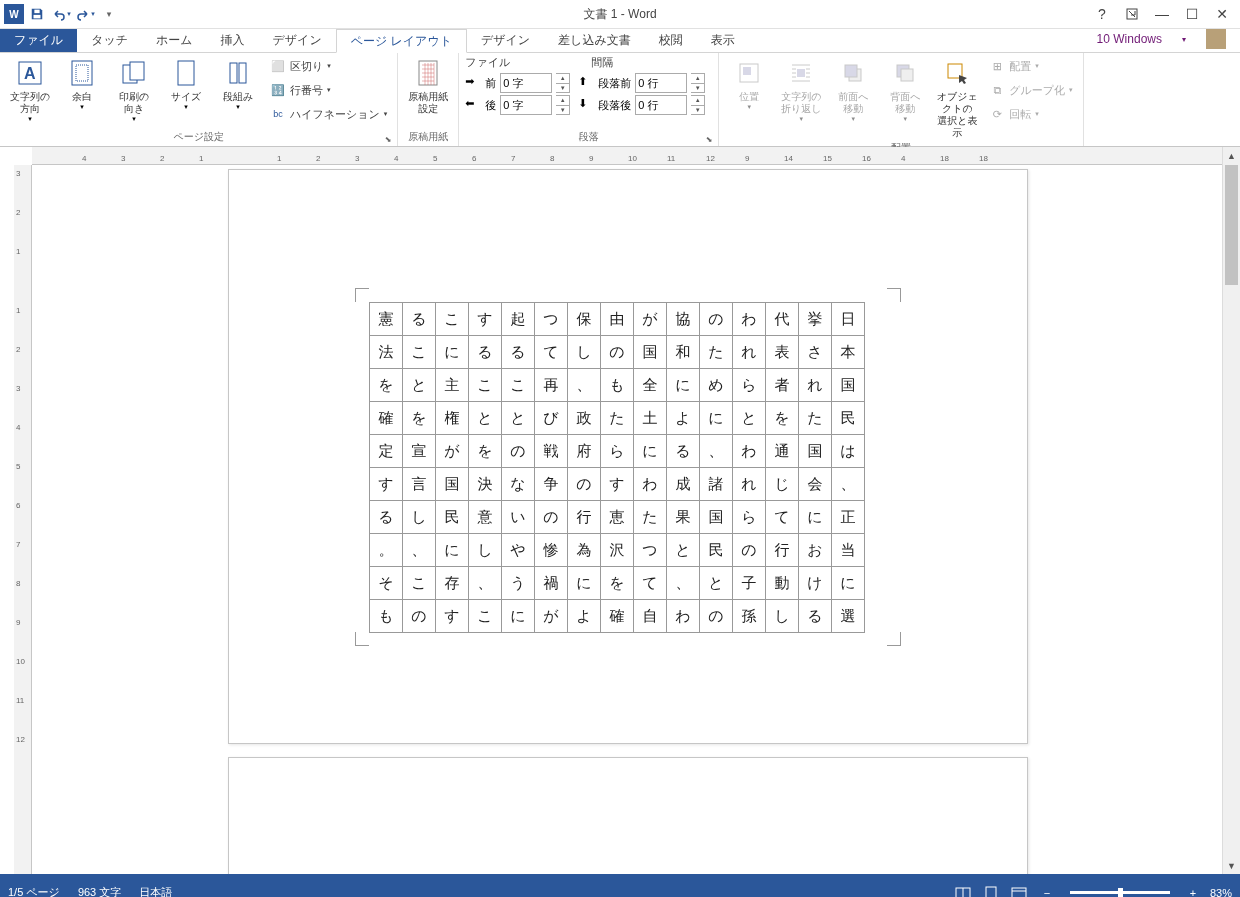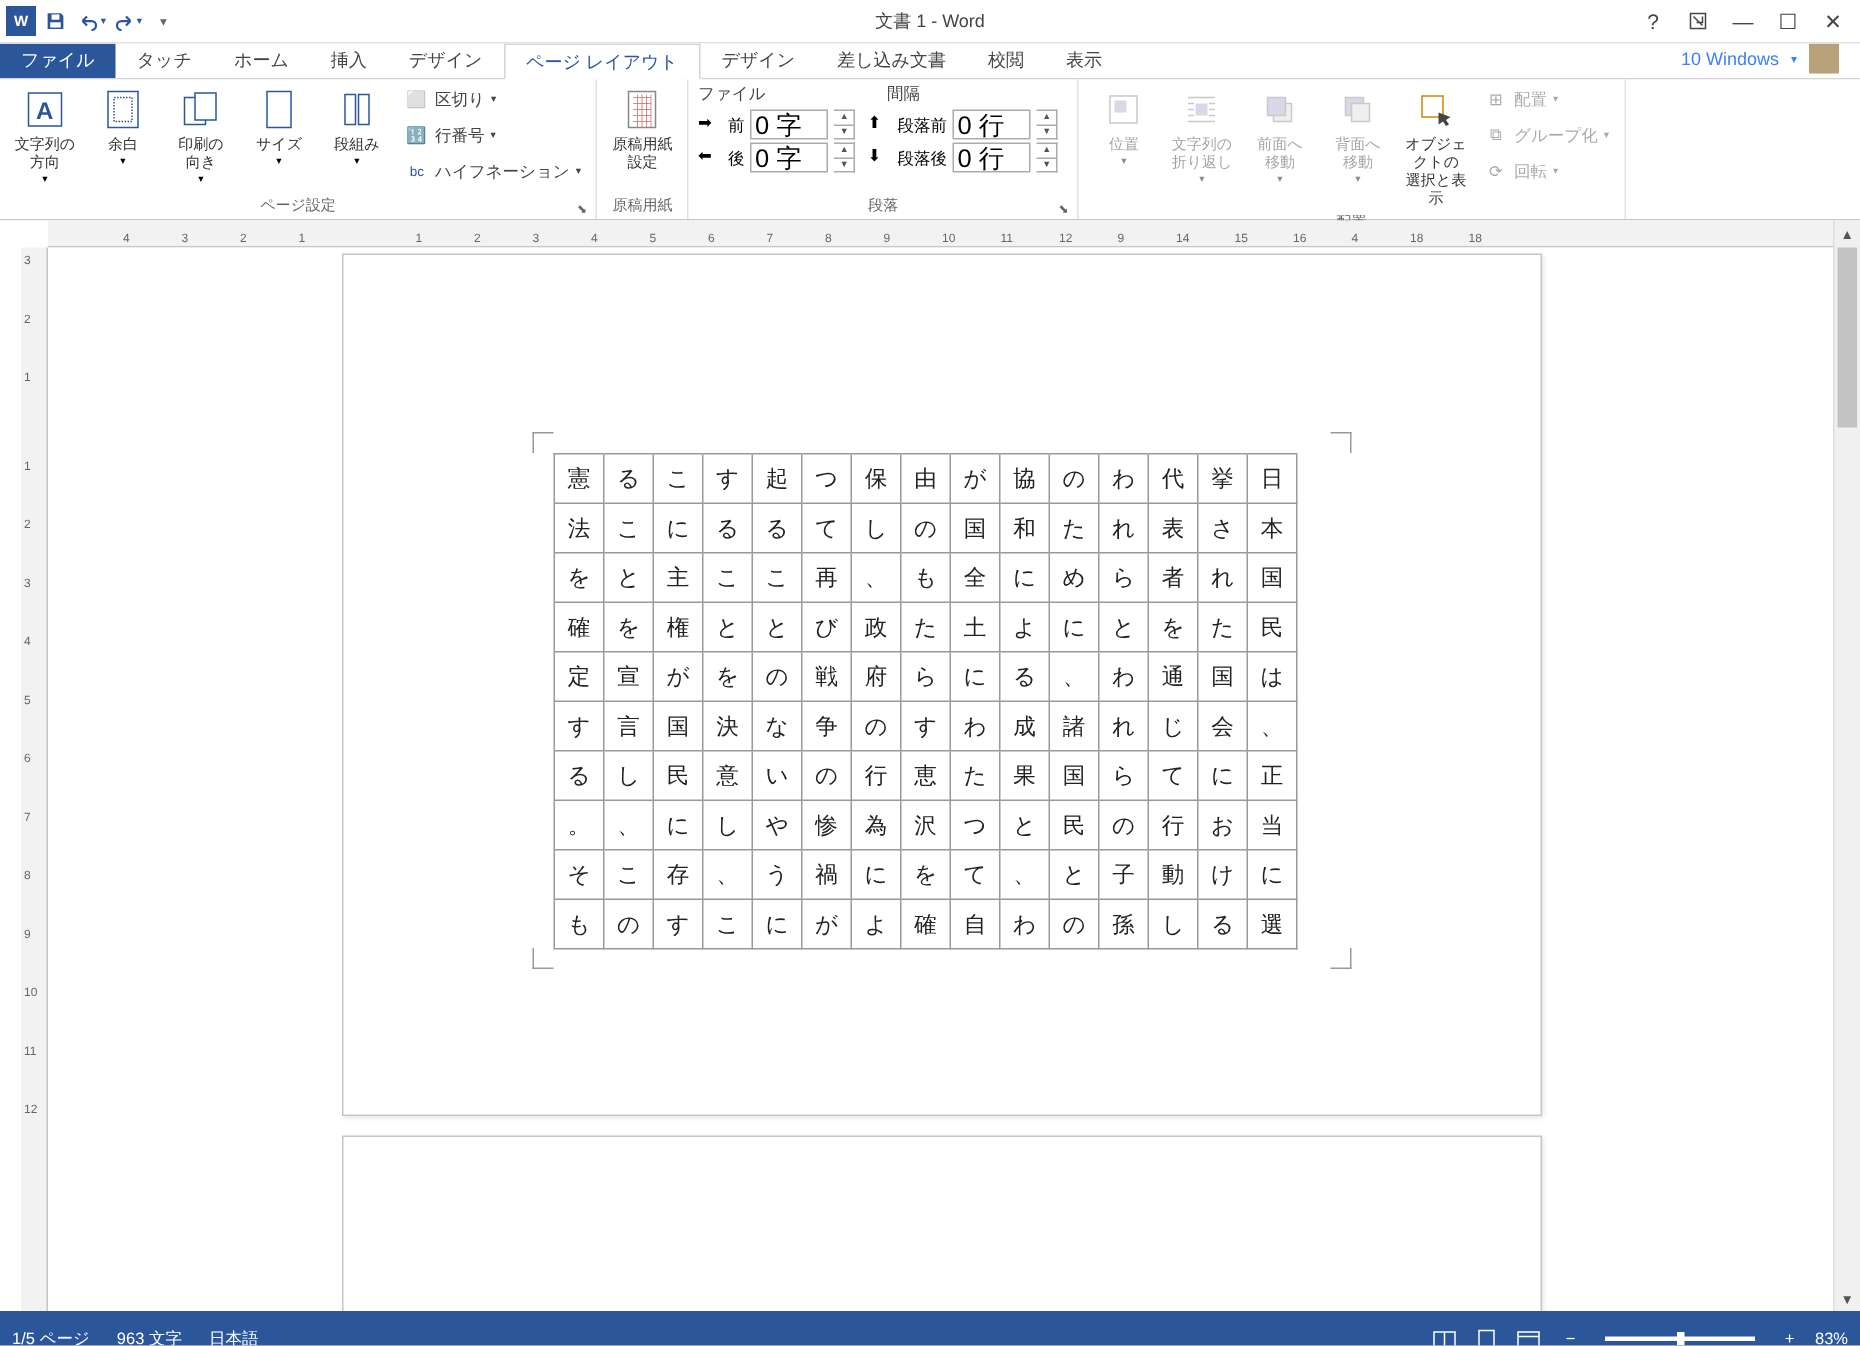--- a/index.html
+++ b/index.html
@@ -6,21 +6,21 @@
 body { background: #fff; width: 1240px; height: 897px; overflow: hidden; font-size: 12px; }
 
 
 .title-bar { height: 29px; background: #fff; display: flex; align-items: center; position: relative; border-bottom: 1px solid #e1e1e1; }
 .title-bar-left { display: flex; align-items: center; gap: 2px; padding-left: 4px; }
 .app-icon { width: 20px; height: 20px; background: #2b579a; color: #fff; display: flex; align-items: center; justify-content: center; font-weight: bold; font-size: 10px; }
 .qat-btn { width: 22px; height: 22px; display: flex; align-items: center; justify-content: center; color: #2b579a; cursor: pointer; }
 .title-center { position: absolute; left: 50%; transform: translateX(-50%); color: #444; font-size: 12px; }
 .title-bar-right { margin-left: auto; display: flex; align-items: center; gap: 2px; padding-right: 4px; }
 .win-btn { width: 28px; height: 22px; display: flex; align-items: center; justify-content: center; color: #444; cursor: pointer; font-size: 14px; }
-.user-info { display: flex; align-items: center; gap: 8px; margin-right: 8px; color: #3b82f6; }
+.user-info { display: flex; align-items: center; gap: 20px; margin-right: 8px; color: #701a75; }
 .user-pic { width: 20px; height: 20px; background: #b8a078; }
 
 
 .tabs { height: 24px; background: #fff; display: flex; align-items: stretch; border-bottom: 1px solid #d4d4d4; }
 .file-tab { background: #2b579a; color: #fff; padding: 0 14px; display: flex; align-items: center; font-size: 12px; }
 .tab { padding: 0 14px; display: flex; align-items: center; color: #444; cursor: pointer; font-size: 12px; }
 .tab.active { background: #fff; color: #2b579a; border: 1px solid #d4d4d4; border-bottom: 1px solid #fff; margin-bottom: -1px; }
 
 
 .ribbon { height: 94px; background: #fff; display: flex; border-bottom: 1px solid #c6c6c6; }
@@ -29,21 +29,21 @@
 .ribbon-group-label { text-align: center; font-size: 10px; color: #666; padding: 2px 0; position: relative; }
 .ribbon-group-label .dialog-launcher { position: absolute; right: 0; bottom: 2px; font-size: 8px; color: #666; cursor: pointer; }
 .big-btn { display: flex; flex-direction: column; align-items: center; justify-content: flex-start; width: 48px; padding-top: 2px; cursor: pointer; }
 .big-btn .icon-box { width: 32px; height: 32px; display: flex; align-items: center; justify-content: center; }
 .big-btn .lbl { font-size: 10px; text-align: center; line-height: 1.2; margin-top: 2px; color: #333; }
 .small-btn-col { display: flex; flex-direction: column; gap: 2px; }
 .small-btn { display: flex; align-items: center; gap: 4px; height: 22px; padding: 0 4px; cursor: pointer; font-size: 11px; color: #444; }
 .small-btn .sicon { width: 16px; height: 16px; display: flex; align-items: center; justify-content: center; }
 .indent-row { display: flex; align-items: center; gap: 4px; height: 22px; font-size: 11px; }
 .indent-row .sicon { width: 16px; height: 16px; }
-.indent-input { width: 52px; height: 20px; border: 1px solid #ababab; padding: 0 2px; font-size: 17px; }
+.indent-input { width: 52px; height: 20px; border: 1px solid #ababab; padding: 0 2px; font-size: 11px; }
 .spinner { width: 14px; height: 20px; display: flex; flex-direction: column; border: 1px solid #ababab; border-left: none; }
 .spinner div { flex: 1; display: flex; align-items: center; justify-content: center; font-size: 6px; color: #555; cursor: pointer; }
 .spinner div:first-child { border-bottom: 1px solid #ababab; }
 .disabled { opacity: 0.45; }
 
 
 .doc-area { position: relative; height: 727px; background: #fff; overflow: hidden; }
 .hruler { position: absolute; top: 0; left: 32px; right: 18px; height: 18px; background: #f2f2f2; border-bottom: 1px solid #c6c6c6; font-size: 8px; color: #666; }
 .hruler .tick { position: absolute; top: 0; height: 18px; }
 .hruler .tick .num { position: absolute; bottom: 2px; left: -4px; }

